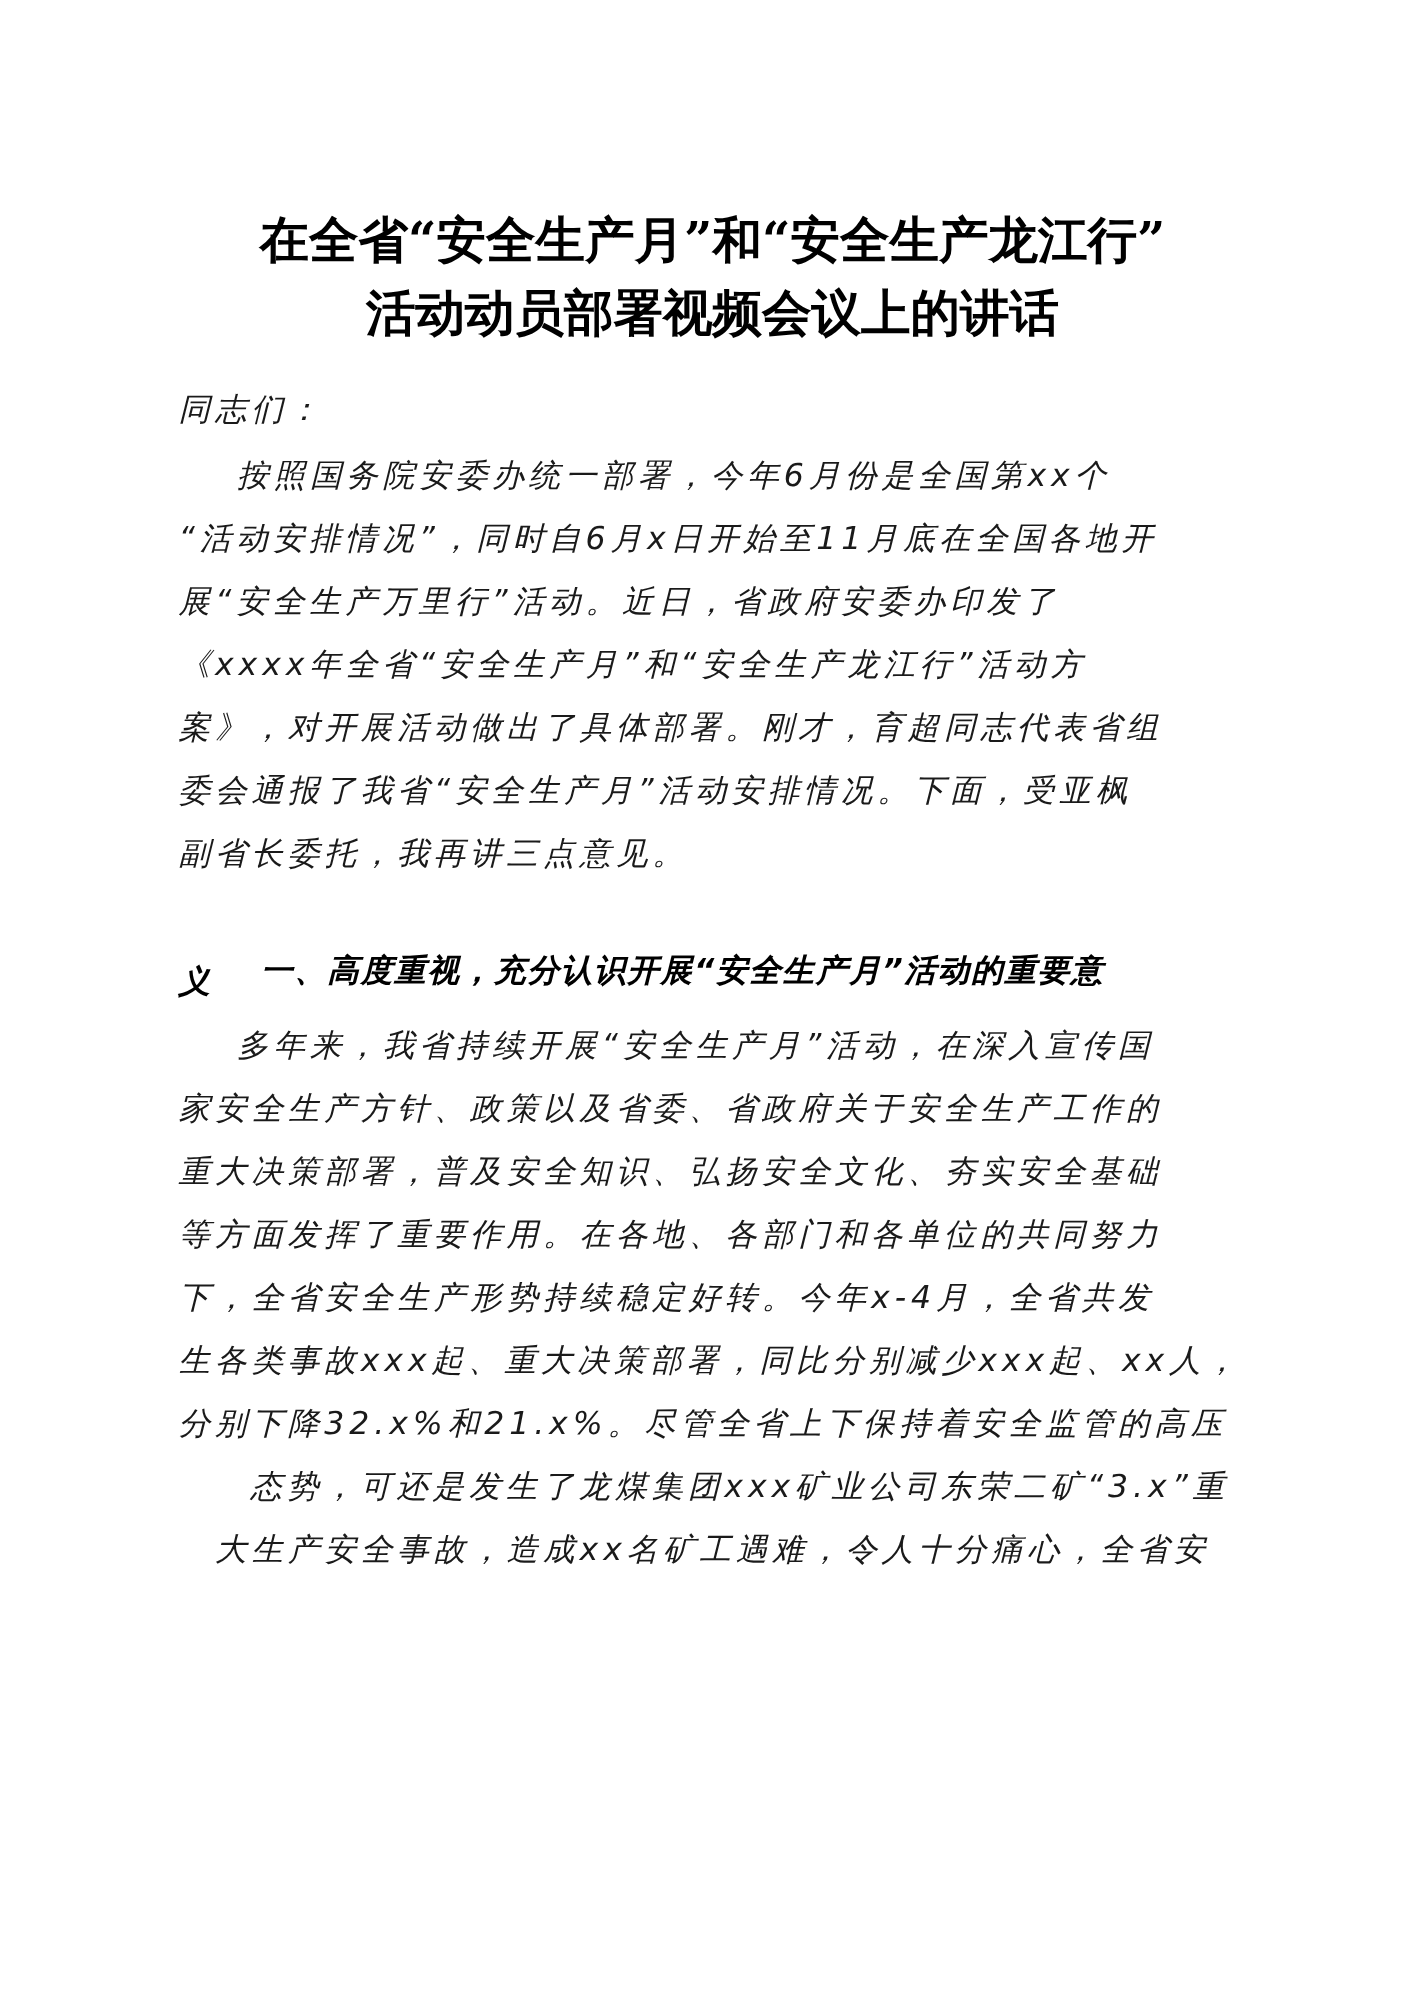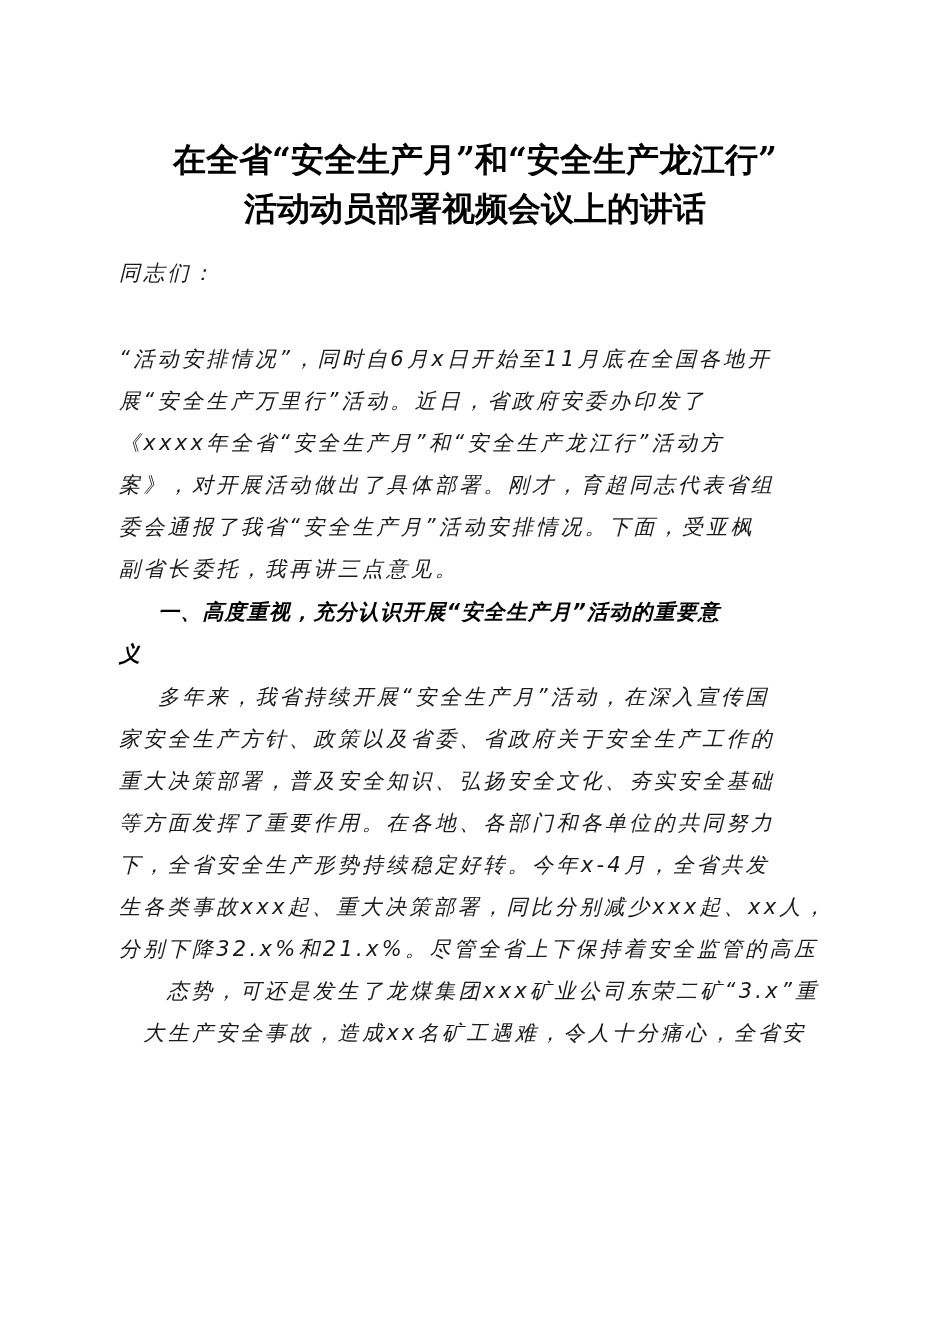--- a/index.html
+++ b/index.html
@@ -59,28 +59,29 @@
 </head>
 <body>
 
 <div class="page">
 
   <div class="title title-1">在全省“安全生产月”和“安全生产龙江行”</div>
   <div class="title title-2">活动动员部署视频会议上的讲话</div>
 
   <div class="line" style="top:258px;">同志们：</div>
 
+  <div class="line indent" style="top:302px;">按照国务院安委办统一部署，今年6月份是全国第xx个</div>
   <div class="line" style="top:344px;">“活动安排情况”，同时自6月x日开始至11月底在全国各地开</div>
   <div class="line" style="top:386px;">展“安全生产万里行”活动。近日，省政府安委办印发了</div>
   <div class="line" style="top:428px;">《xxxx年全省“安全生产月”和“安全生产龙江行”活动方</div>
   <div class="line" style="top:470px;">案》，对开展活动做出了具体部署。刚才，育超同志代表省组</div>
   <div class="line" style="top:512px;">委会通报了我省“安全生产月”活动安排情况。下面，受亚枫</div>
   <div class="line" style="top:554px;">副省长委托，我再讲三点意见。</div>
 
-  <div class="line indent heading" style="top:597px;">一、高度重视，充分认识开展“安全生产月”活动的重要意</div>
+  <div class="line indent heading" style="top:632px;margin-left:16px;">一、高度重视，充分认识开展“安全生产月”活动的重要意</div>
   <div class="line heading" style="top:639px;">义</div>
 
   <div class="line indent" style="top:682px;">多年来，我省持续开展“安全生产月”活动，在深入宣传国</div>
   <div class="line" style="top:724px;">家安全生产方针、政策以及省委、省政府关于安全生产工作的</div>
   <div class="line" style="top:766px;">重大决策部署，普及安全知识、弘扬安全文化、夯实安全基础</div>
   <div class="line" style="top:808px;">等方面发挥了重要作用。在各地、各部门和各单位的共同努力</div>
   <div class="line" style="top:850px;">下，全省安全生产形势持续稳定好转。今年x-4月，全省共发</div>
   <div class="line" style="top:892px;">生各类事故xxx起、重大决策部署，同比分别减少xxx起、xx人，</div>
   <div class="line" style="top:934px;">分别下降32.x%和21.x%。尽管全省上下保持着安全监管的高压</div>
   <div class="line" style="top:976px;margin-left:48px;">态势，可还是发生了龙煤集团xxx矿业公司东荣二矿“3.x”重</div>

